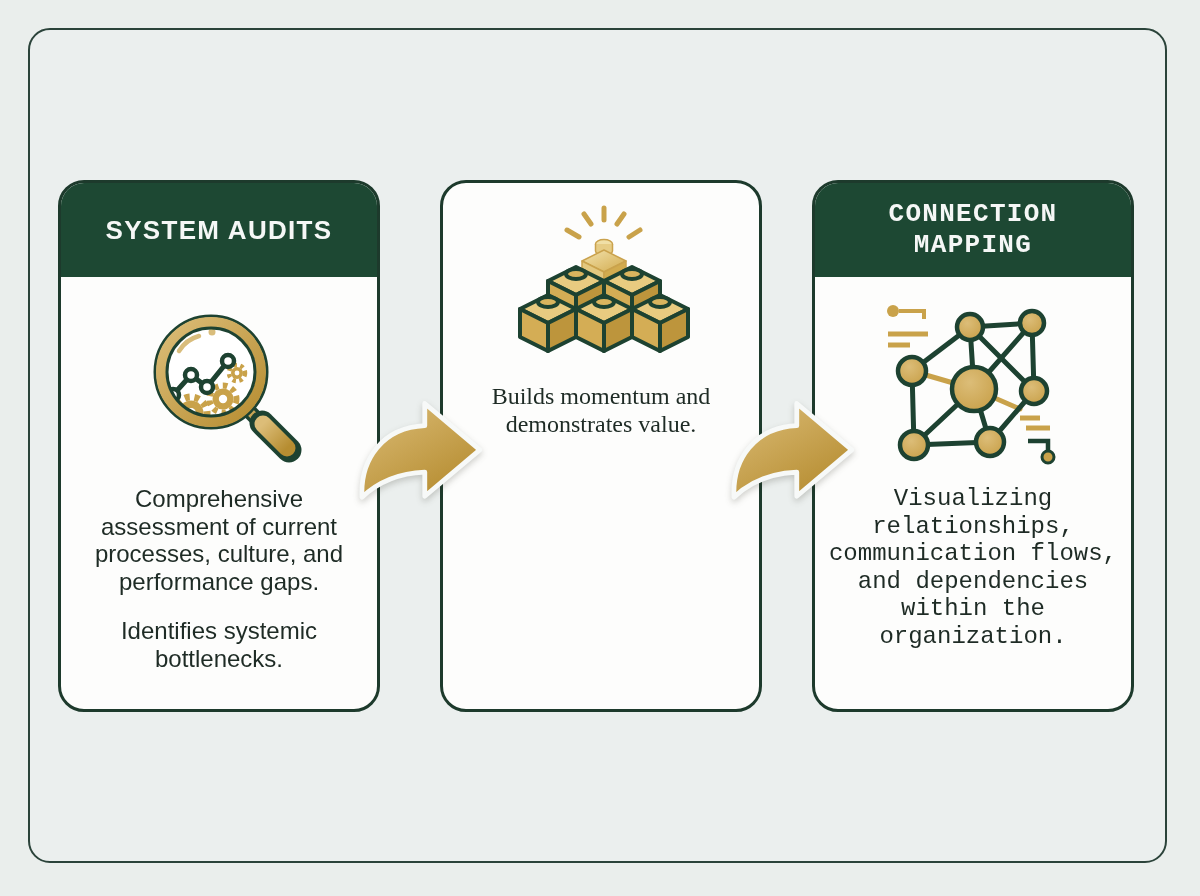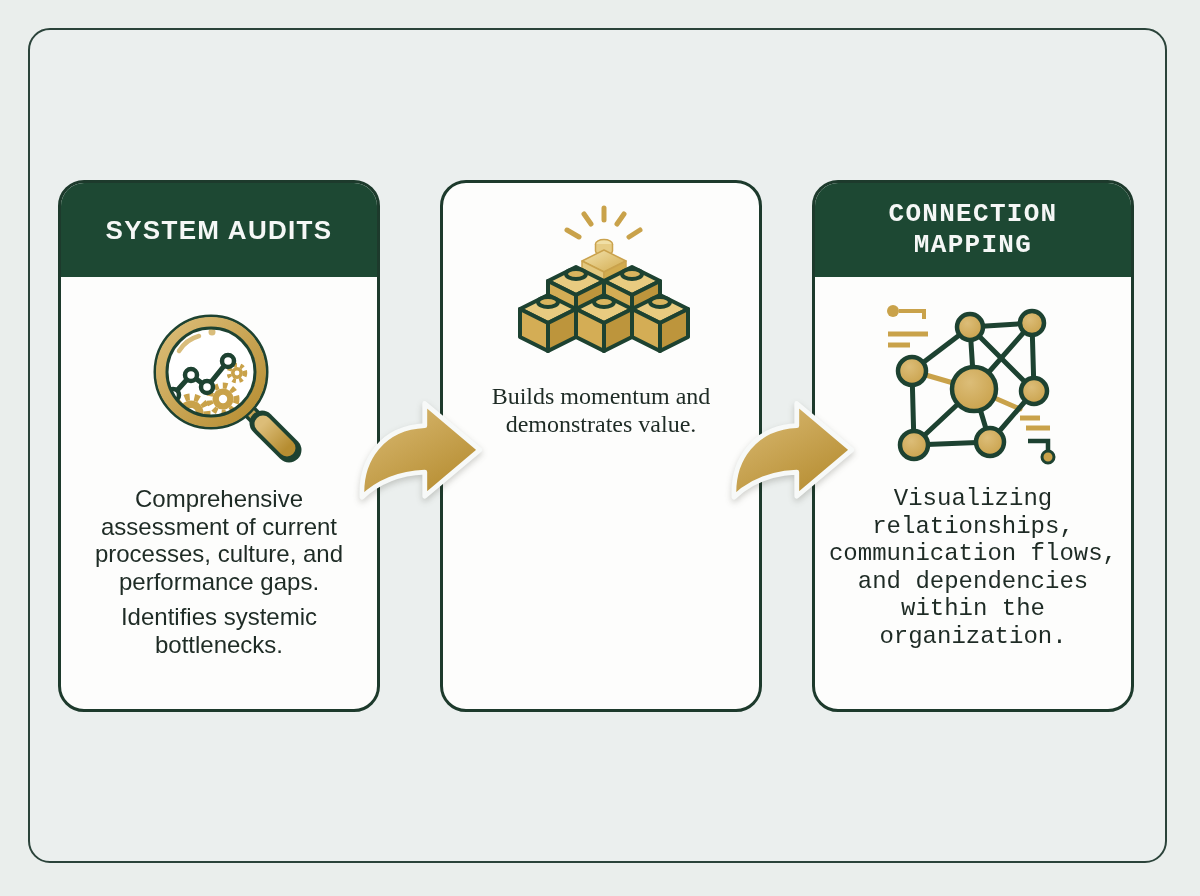--- a/index.html
+++ b/index.html
@@ -33,21 +33,21 @@
   .card-body {
     height:calc(100% - 94px); box-sizing:border-box;
     display:flex; flex-direction:column; align-items:center;
     padding-top:16px;
   }
   .icon-wrap { height:180px; display:flex; align-items:center; justify-content:center; }
   .body-text {
     margin:12px 0 0; font-size:24px; line-height:1.15; color:#1e2b25;
     text-align:center; max-width:300px;
   }
-  .body-text + .body-text { margin-top:8px; }
+  .body-text + .body-text { margin-top:22px; }
   .body-text.tight { margin-top:4px;font-family:Liberation Serif, serif; }
   .flow-arrow {
     position:absolute; top:389px; width:136px; height:114px; z-index:5;
     filter:drop-shadow(0 3px 3px rgba(45,45,30,0.22));
   }
   .arrow-1 { left:350px; }
   .arrow-2 { left:722px; }
 </style>
 </head>
 <body>

